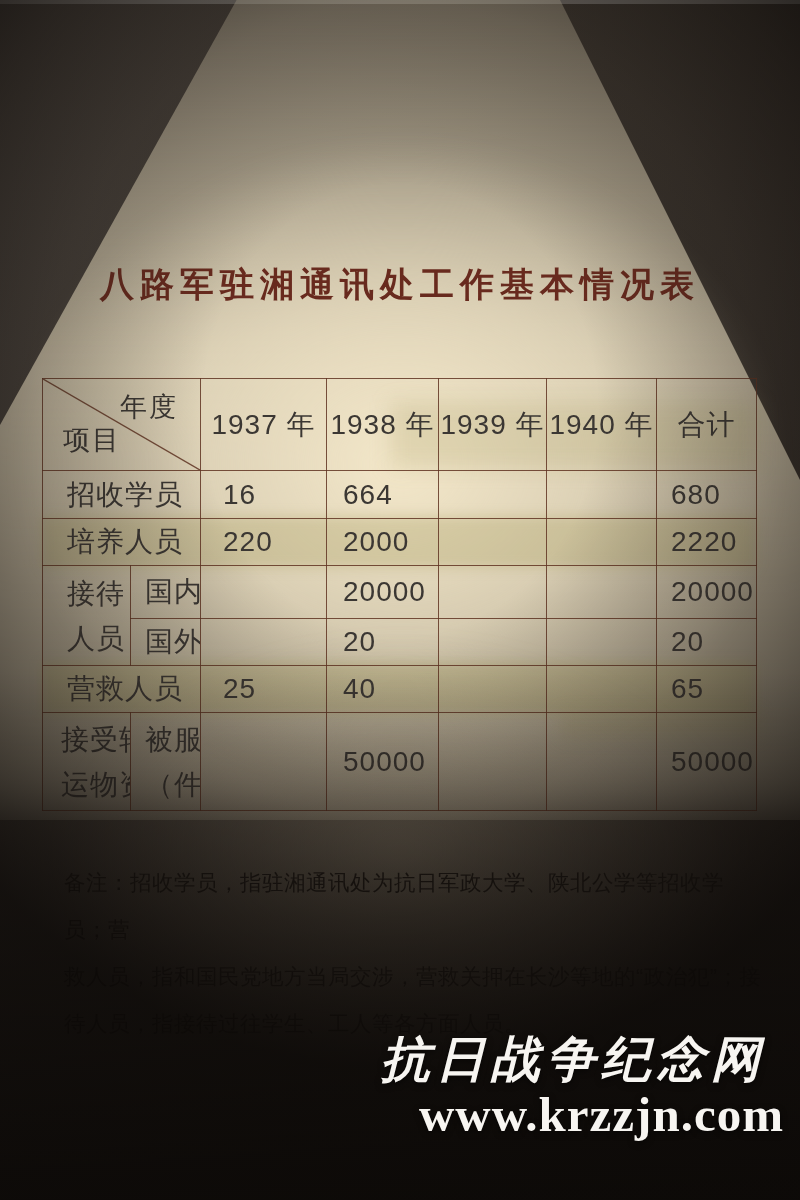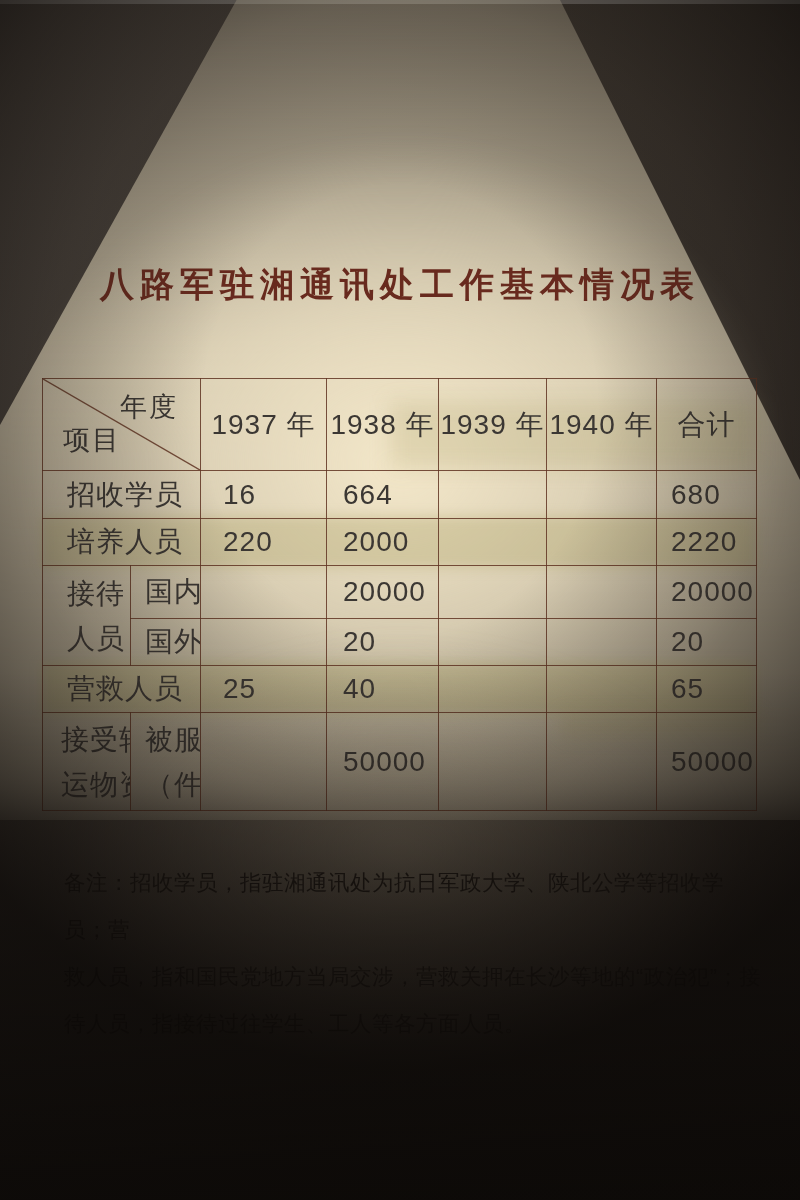--- a/index.html
+++ b/index.html
@@ -191,14 +191,18 @@
     </table>
 
   <div class="notes">
     <div>备注：招收学员，指驻湘通讯处为抗日军政大学、陕北公学等招收学员；营</div>
     <div>救人员，指和国民党地方当局交涉，营救关押在长沙等地的“政治犯”；接</div>
     <div>待人员，指接待过往学生、工人等各方面人员。</div>
   </div>
 
   <div class="layer vignette"></div>
 
+  <div class="watermark">
+    <div class="wm-name">抗日战争纪念网</div>
+    <div class="wm-url">www.krzzjn.com</div>
+  </div>
 
 </div>
 
 </body></html>

